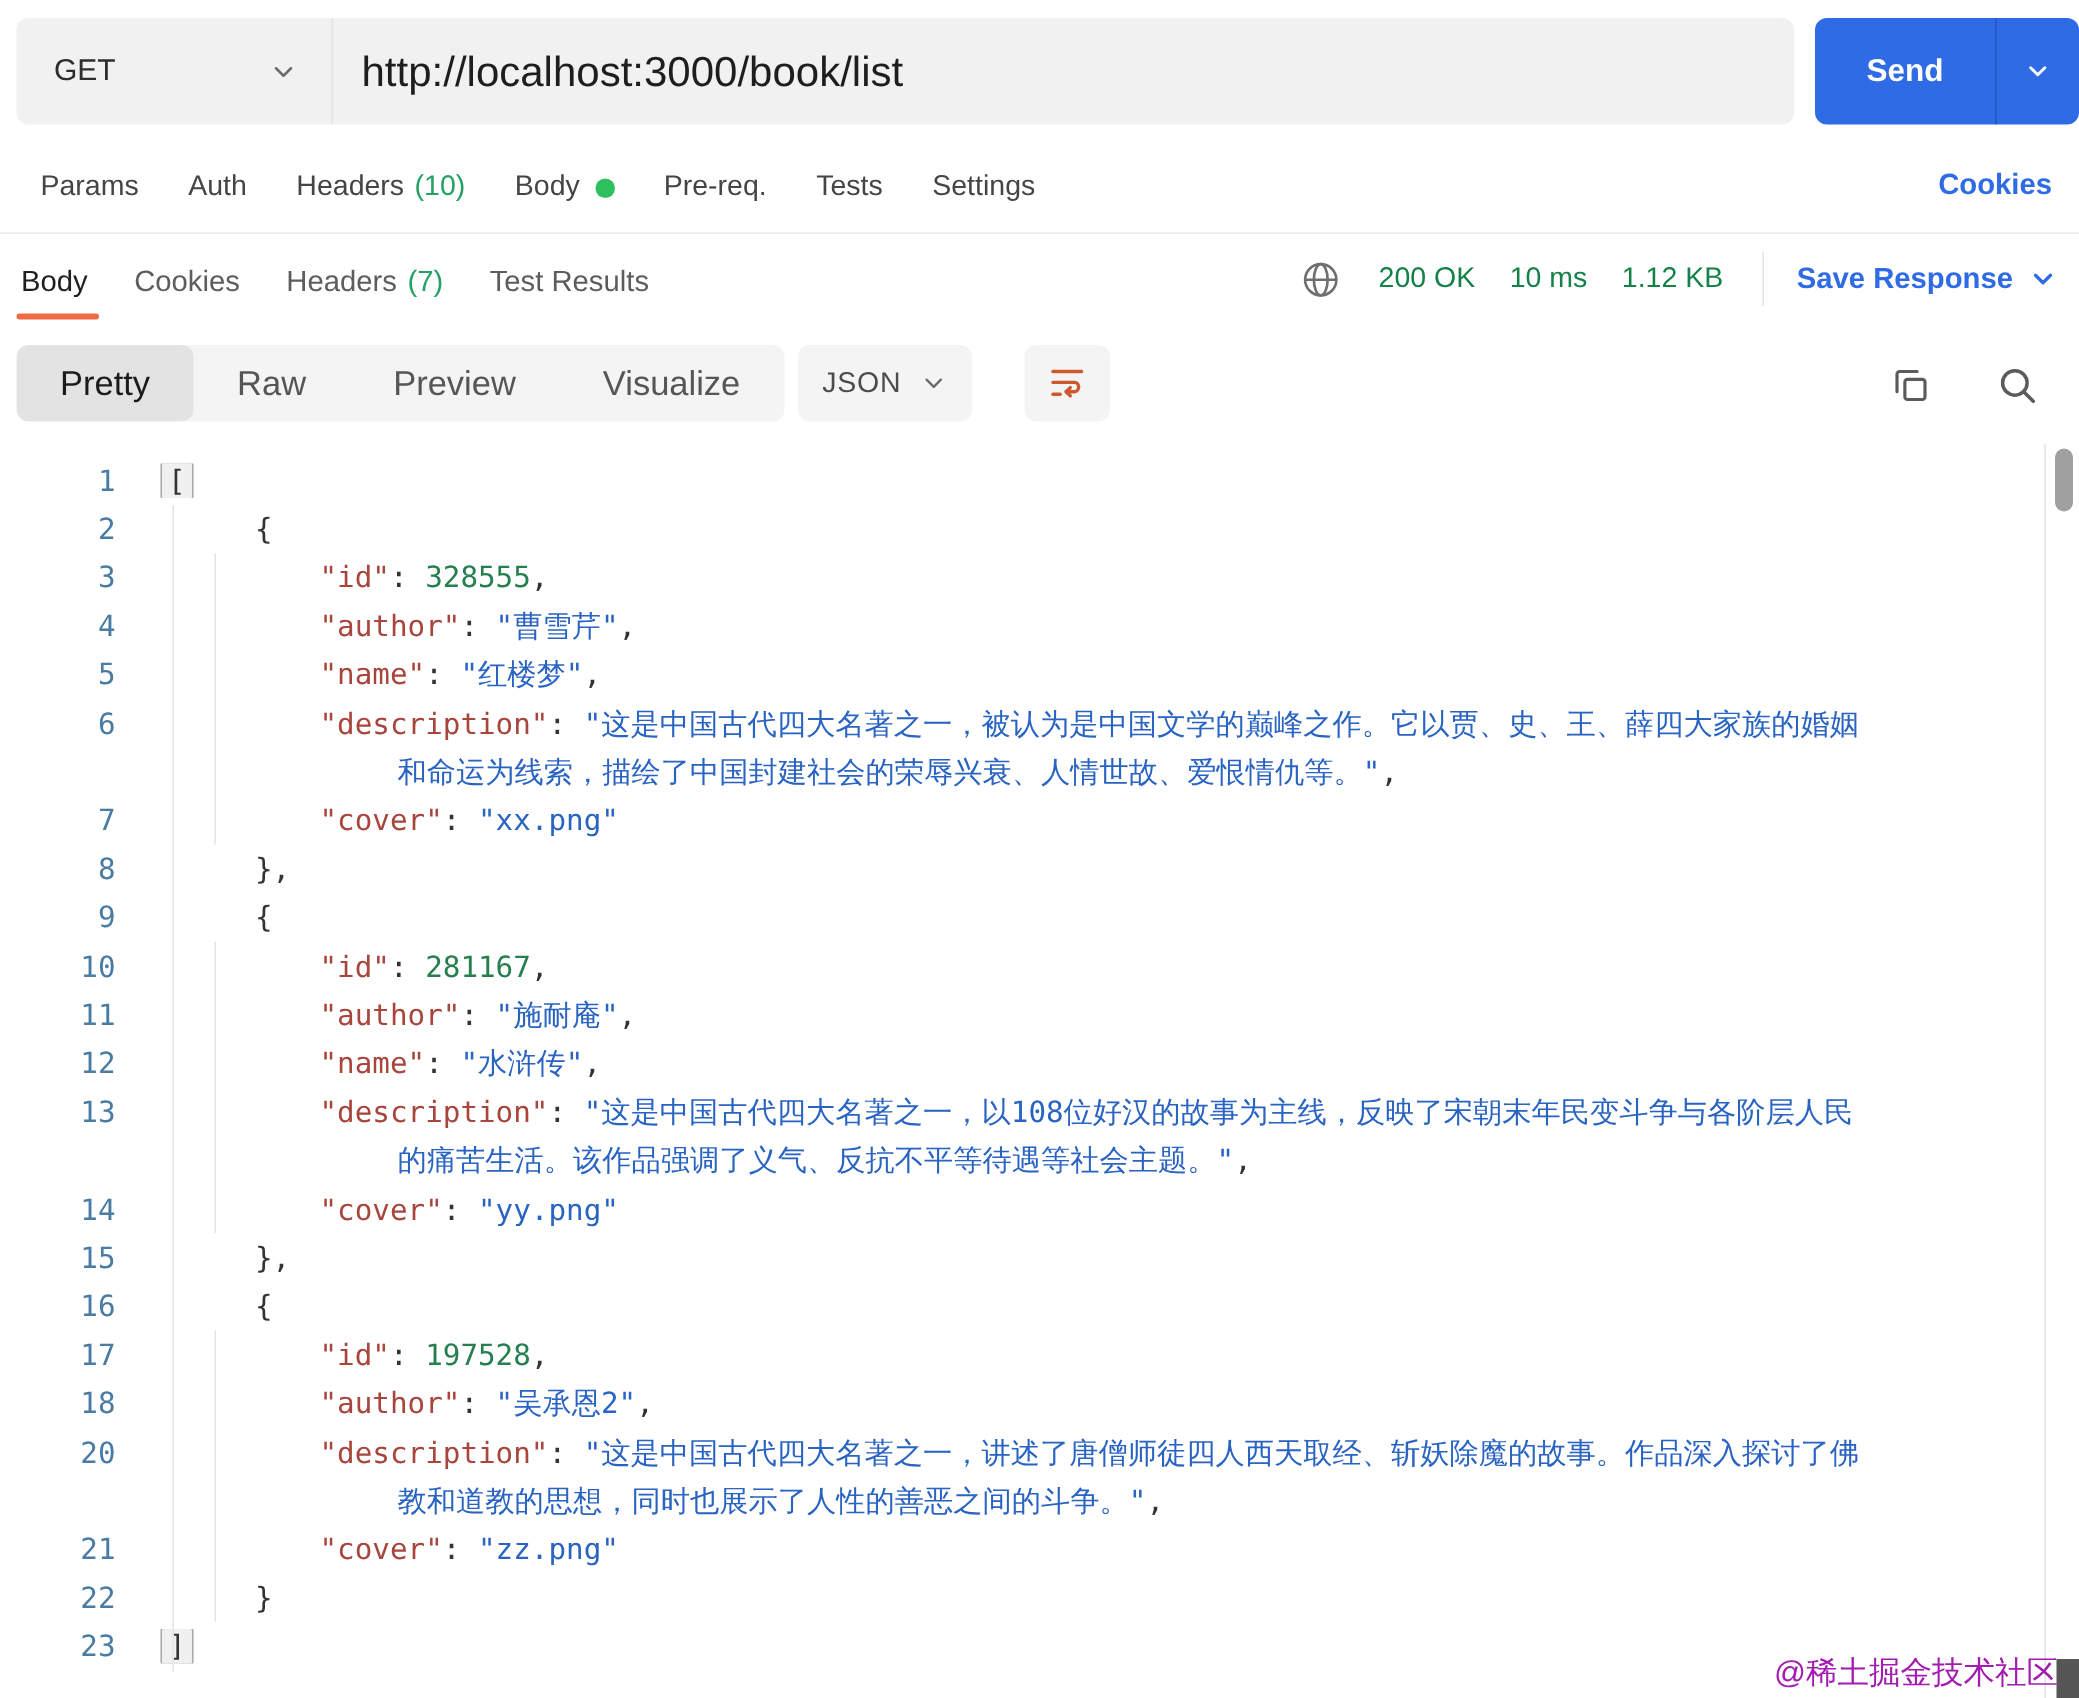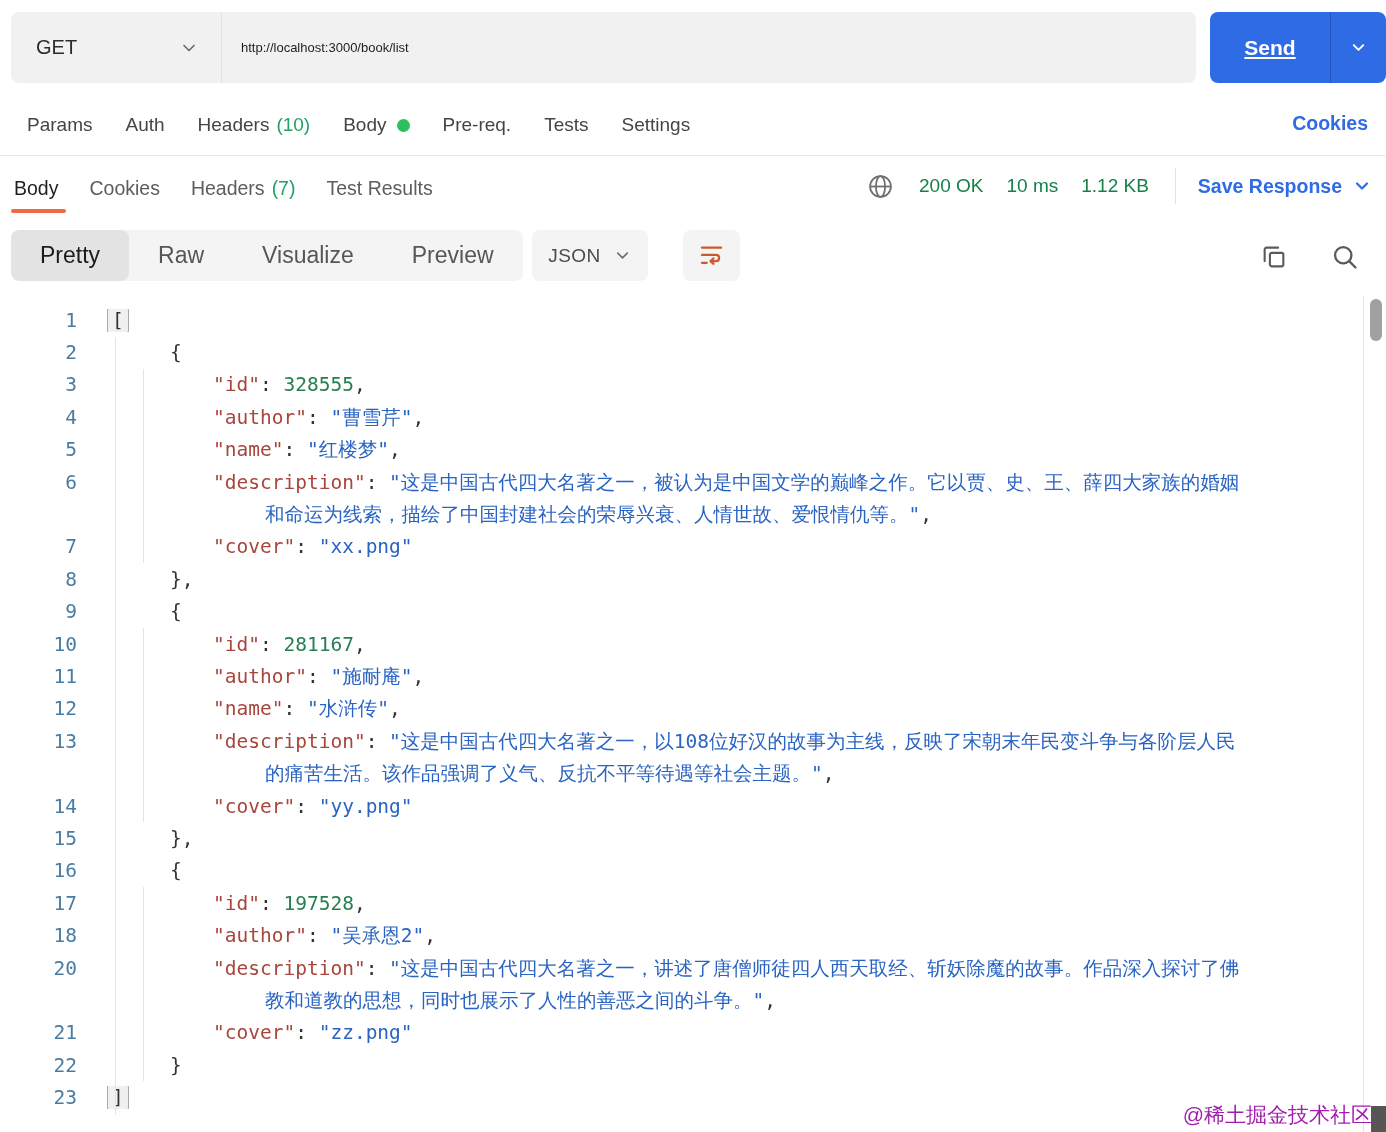--- a/index.html
+++ b/index.html
@@ -6,23 +6,23 @@
     font-family:"Liberation Sans", sans-serif;-webkit-font-smoothing:antialiased;}
   .app{position:relative;width:1386px;height:1132px;background:#fff;}
 
   
   .req-bar{position:absolute;top:12px;left:11px;height:71px;display:flex;}
   .method-box{width:211px;height:71px;background:#f1f1f2;border-radius:8px 0 0 8px;
     display:flex;align-items:center;justify-content:space-between;padding:0 22px 0 25px;box-sizing:border-box;
     border-right:1px solid #e2e2e4;cursor:pointer;}
   .method-label{font-size:20px;font-weight:400;color:#2d2d2d;}
   .url-box{width:974px;height:71px;background:#f1f1f2;border-radius:0 8px 8px 0;
-    display:flex;align-items:center;padding-left:19px;box-sizing:border-box;font-size:13px;color:#1e1e1e;}
+    display:flex;align-items:center;padding-left:19px;box-sizing:border-box;font-size:28px;color:#1e1e1e;}
   .send-btn{position:absolute;top:12px;left:1210px;width:176px;height:71px;background:var(--blue_primary);
-    border-radius:8px;display:flex;color:#fff;cursor:pointer;text-decoration:underline;}
+    border-radius:8px;display:flex;color:#fff;cursor:pointer;}
   .send-main{width:120px;display:flex;align-items:center;justify-content:center;
     font-size:21px;font-weight:700;border-right:1px solid rgba(20,45,120,.35);}
   .send-caret{flex:1;display:flex;align-items:center;justify-content:center;}
 
   
   .req-tabs{position:absolute;top:108px;left:27px;height:34px;display:flex;align-items:center;gap:33px;}
   .req-tab{font-size:19px;color:#454545;display:flex;align-items:center;cursor:pointer;white-space:nowrap;}
   .req-tab .cnt{color:var(--green_count);margin-left:7px;}
   .req-tab .dot{width:13px;height:13px;border-radius:50%;background:var(--green_dot);margin-left:10px;display:inline-block;}
   .cookies-link{position:absolute;top:112px;right:18px;font-size:19.5px;font-weight:700;color:var(--blue_primary);cursor:pointer;}
@@ -165,22 +165,22 @@
         <svg width="20" height="20" viewBox="0 0 24 24" fill="none" stroke="#2f6be4" stroke-width="2.6" stroke-linecap="round" stroke-linejoin="round">
             <polyline points="6 9 12 15 18 9"></polyline>
           </svg>
       </span>
     </span>
   </div>
 
   <div class="mode-group" id="mode-group">
       <div class="mode-btn active">Pretty</div>
       <div class="mode-btn">Raw</div>
+      <div class="mode-btn">Preview</div>
       <div class="mode-btn">Visualize</div>
-      <div class="mode-btn">Preview</div>
     </div>
   <div class="json-pill">
     <span>JSON</span>
     <span>
       <svg width="19" height="19" viewBox="0 0 24 24" fill="none" stroke="#6b6b6b" stroke-width="2" stroke-linecap="round" stroke-linejoin="round">
           <polyline points="6 9 12 15 18 9"></polyline>
         </svg>
     </span>
   </div>
   <div class="wrap-pill">

